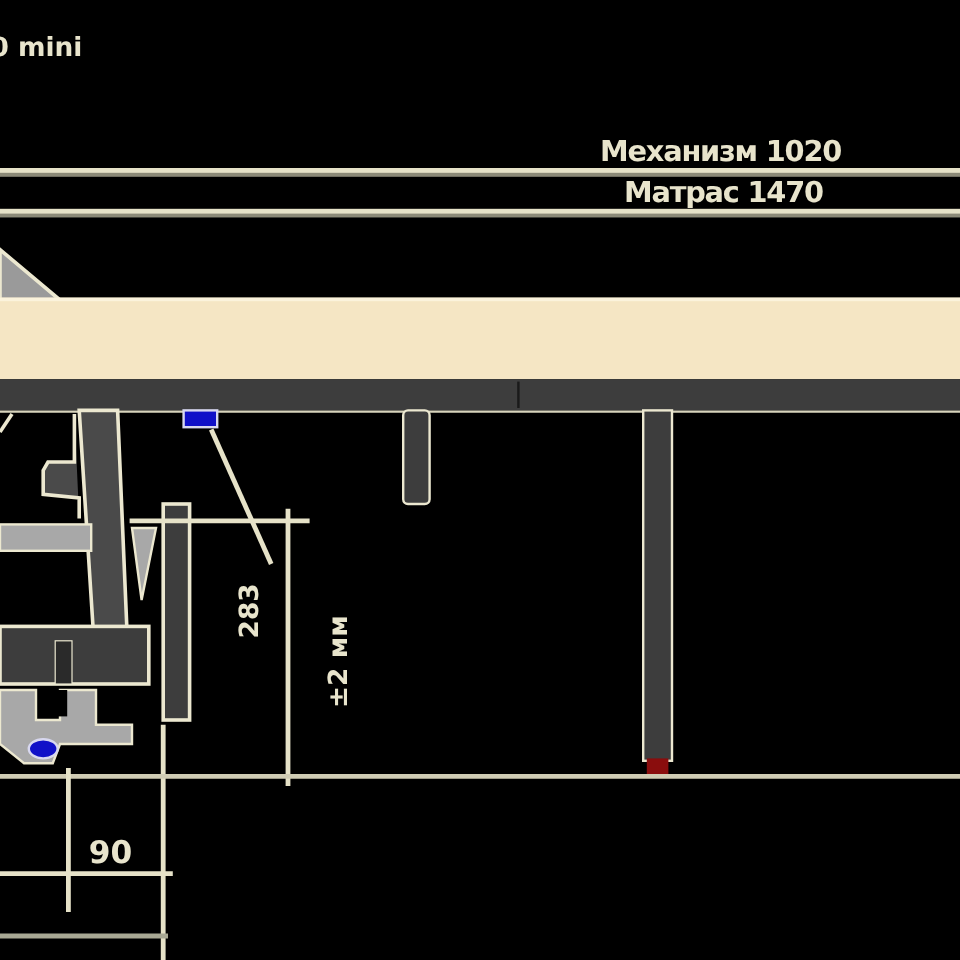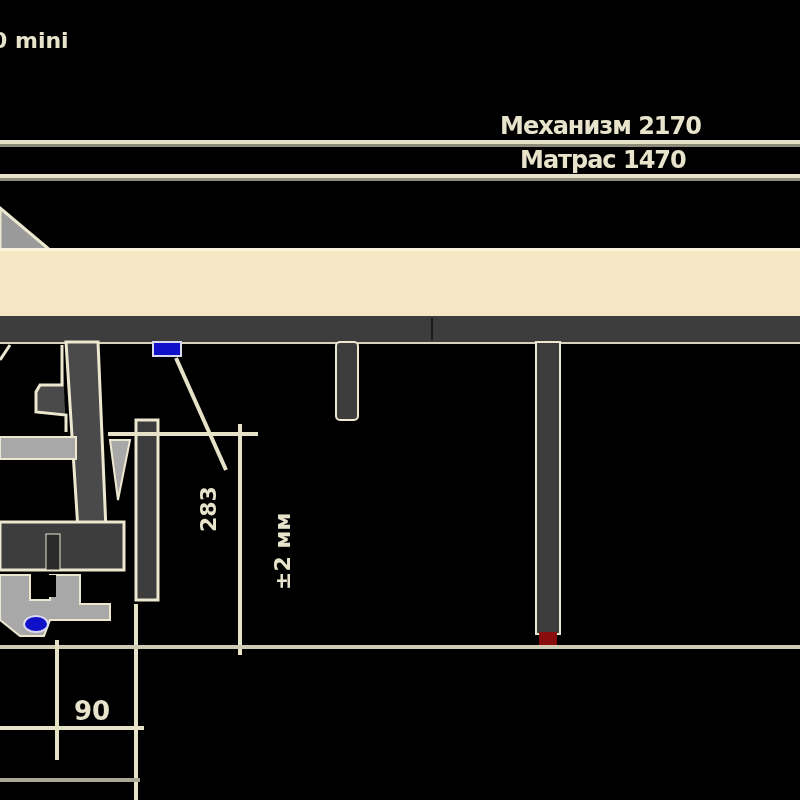--- a/index.html
+++ b/index.html
@@ -8,21 +8,21 @@
   .txt { color:#e8e4cc; font-weight:bold; white-space:nowrap; }
   .dimline { background:#e6e2c8; }
   svg { position:absolute; left:0; top:0; }
 </style>
 </head>
 <body>
 
 <div class="abs txt" style="left:-8px; top:28px; font-size:22px;">0 mini</div>
 
 <div class="abs dimline" style="left:0; top:140px; width:800px; height:4px; border-bottom:3px solid #8c8a78;"></div>
-<div class="abs txt" style="left:500px; top:112px; font-size:24px; letter-spacing:-1px;">Механизм 2170</div>
+<div class="abs txt" style="left:500px; top:112px; font-size:24px; letter-spacing:-1px;">Механизм 1020</div>
 
 <div class="abs dimline" style="left:0; top:174px; width:800px; height:4px; border-bottom:3px solid #8c8a78;"></div>
 <div class="abs txt" style="left:520px; top:146px; font-size:24px; letter-spacing:-1px;">Матрас 1470</div>
 
 <svg width="800" height="800" viewBox="0 0 800 800">
 
   <polygon points="0,208 0,250 50,250" fill="#9a9a9a" stroke="#ece8d0" stroke-width="3"></polygon>
 
   <rect x="0" y="248" width="800" height="68" fill="#f5e6c4"></rect>
   <rect x="0" y="248" width="800" height="3" fill="#fbf3dc"></rect>

